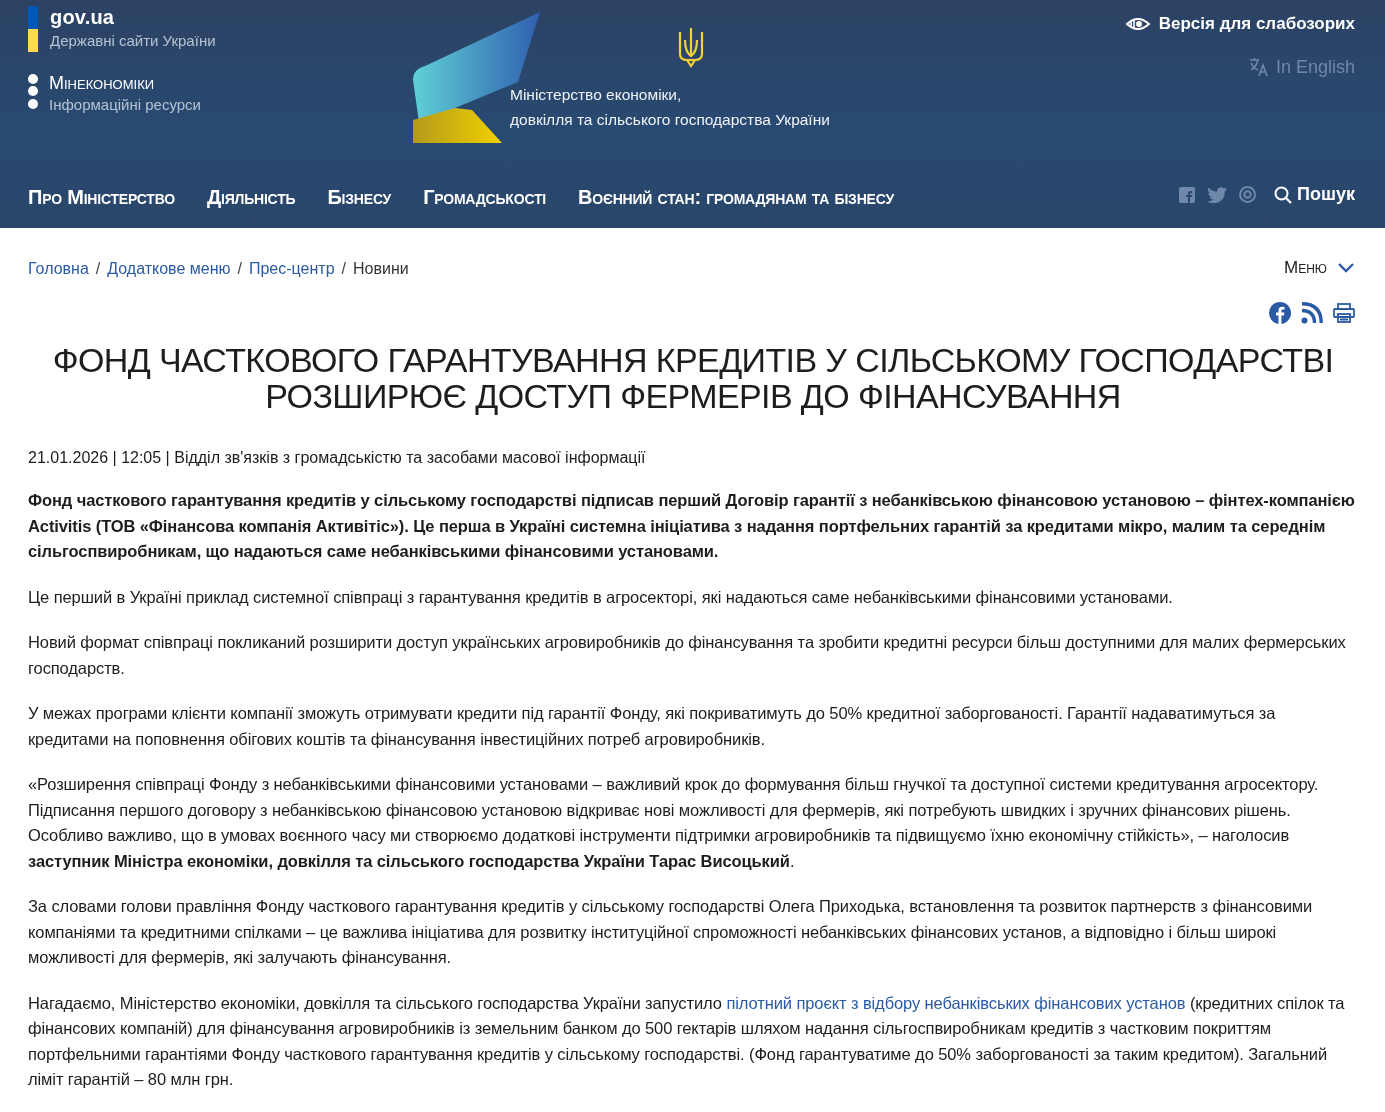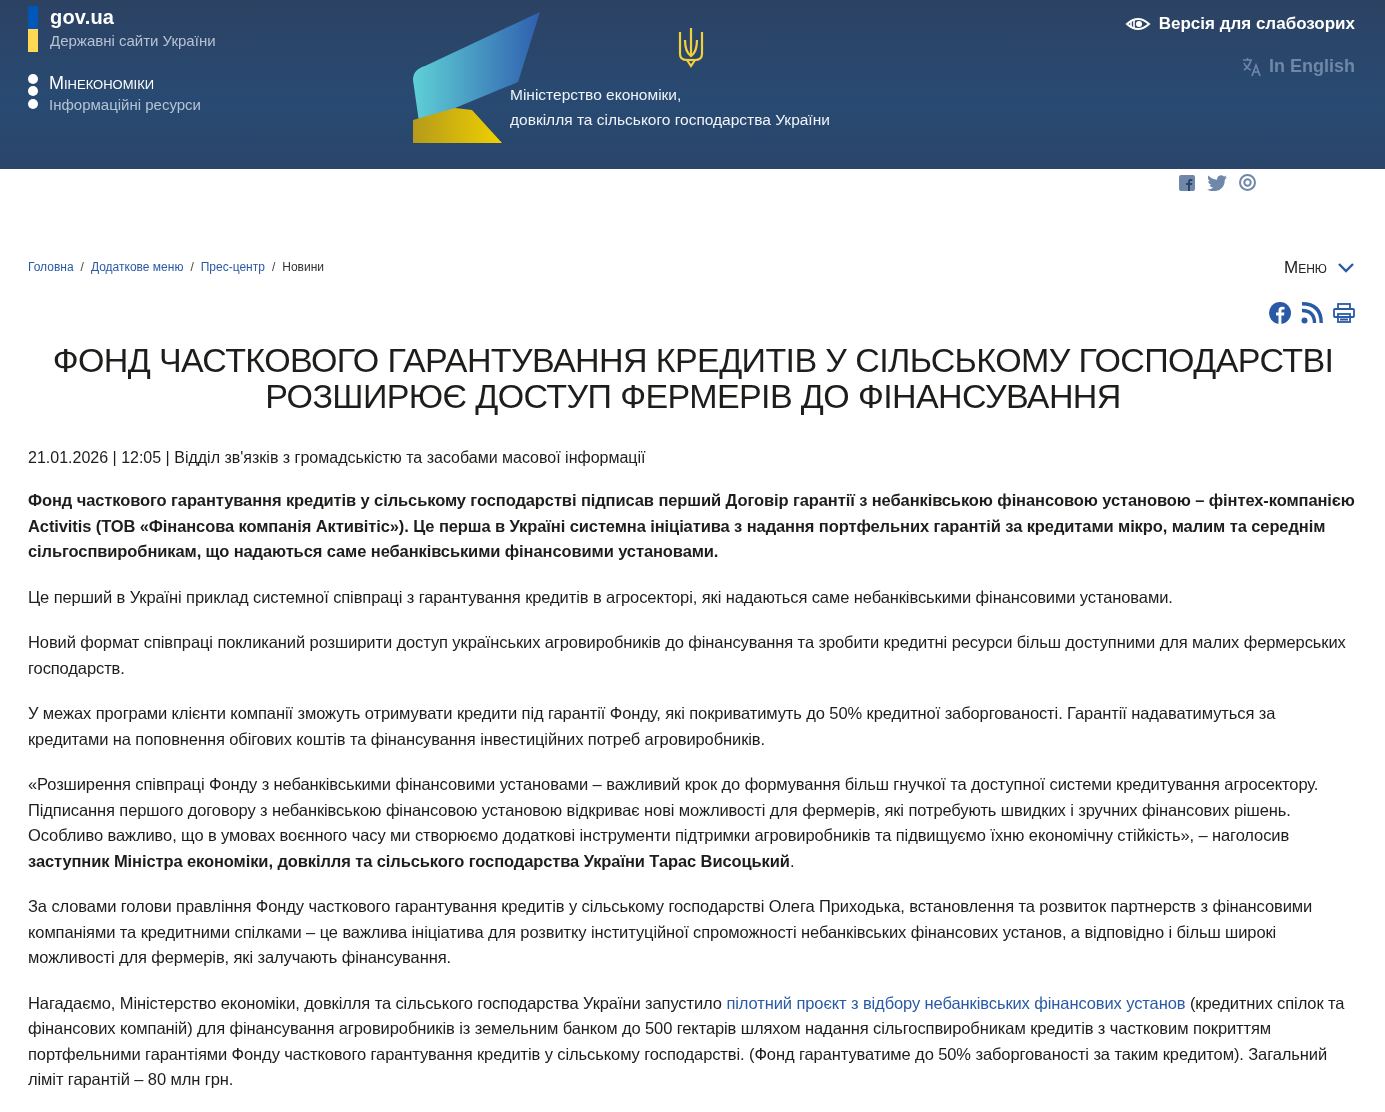--- a/index.html
+++ b/index.html
@@ -1,21 +1,21 @@
 <!DOCTYPE html>
 <html><head>
   <meta charset="utf-8">
   <style>
     * { box-sizing: border-box; margin: 0; padding: 0; }
     html, body { width: 1385px; height: 1112px; overflow: hidden; background: #ffffff; }
     body { font-family: "Liberation Sans", sans-serif; color: #1d1d1b; }
 
     
     .header {
-      position: relative; width: 1385px; height: 169px;
+      position: relative; width: 1385px; height: 228px;
       background: linear-gradient(180deg, #2c4263 0%, #284a72 60%, #2a4569 100%);
       color: #fff;
     }
     .govua { position: absolute; left: 28px; top: 6px; display: flex; }
     .flag { width: 10px; height: 46px; margin-right: 12px; display: flex; flex-direction: column; }
     .flag .b { flex: 1; background: #0057b8; }
     .flag .y { flex: 1; background: #ffd954; }
     .govua .t1 { font-size: 20px; font-weight: bold; line-height: 22px; letter-spacing: 0.2px; }
     .govua .t2 { font-size: 15px; color: #b6c3d4; margin-top: 4px; }
 
@@ -29,35 +29,35 @@
     .logo-shape { position: absolute; left: 410px; top: 10px; width: 135px; height: 135px; }
     .trident { position: absolute; left: 677px; top: 26px; width: 28px; height: 44px; }
     .ministry-name {
       position: absolute; left: 510px; top: 82px; width: 362px;
       text-align: left; font-size: 15.5px; line-height: 25px; color: #f1f4f8;
     }
 
     .top-right { position: absolute; right: 30px; top: 14px; text-align: right; }
     .low-vision { display: flex; align-items: center; justify-content: flex-end; font-size: 17px; font-weight: bold; color: #fff; cursor: pointer; }
     .low-vision svg { margin-right: 8px; }
-    .in-english { display: flex; align-items: flex-start; justify-content: flex-end; margin-top: 22px; font-size: 18px; color: #6f87a8; cursor: pointer; font-weight: bold; }
+    .in-english { display: flex; align-items: center; justify-content: flex-end; margin-top: 22px; font-size: 18px; color: #6f87a8; cursor: pointer; }
     .in-english svg { margin-right: 6px; }
 
     .nav { position: absolute; left: 28px; top: 186px; display: flex; }
     .nav-item {
       font-size: 20px; font-weight: bold; color: #fff; margin-right: 32px;
       font-variant: small-caps; letter-spacing: -0.2px; cursor: pointer; white-space: nowrap;
     }
-    .nav-right { position: absolute; right: 30px; top: 172px; display: flex; align-items: center; }
+    .nav-right { position: absolute; right: 30px; top: 184px; display: flex; align-items: center; }
     .social { margin-right: 12px; display: inline-flex; cursor: pointer; }
     .search { display: flex; align-items: center; font-size: 18px; font-weight: bold; color: #fff; margin-left: 6px; cursor: pointer; }
     .search svg { margin-right: 5px; }
 
     
-    .crumbs { position: absolute; left: 28px; top: 260px; font-size: 12px; display: flex; }
+    .crumbs { position: absolute; left: 28px; top: 260px; font-size: 16px; display: flex; }
     .crumb-link { color: #2a5aa5; cursor: pointer; }
     .crumb-sep { color: #444; margin: 0 7px; }
     .crumb-current { color: #333; }
 
     .menu-btn { position: absolute; right: 30px; top: 258px; display: flex; align-items: center; font-size: 17px; color: #222; font-variant: small-caps; cursor: pointer; }
     .menu-btn svg { margin-left: 10px; }
 
     .share { position: absolute; right: 30px; top: 302px; display: flex; align-items: center; }
     .share > span { margin-left: 10px; display: inline-flex; cursor: pointer; }
 

